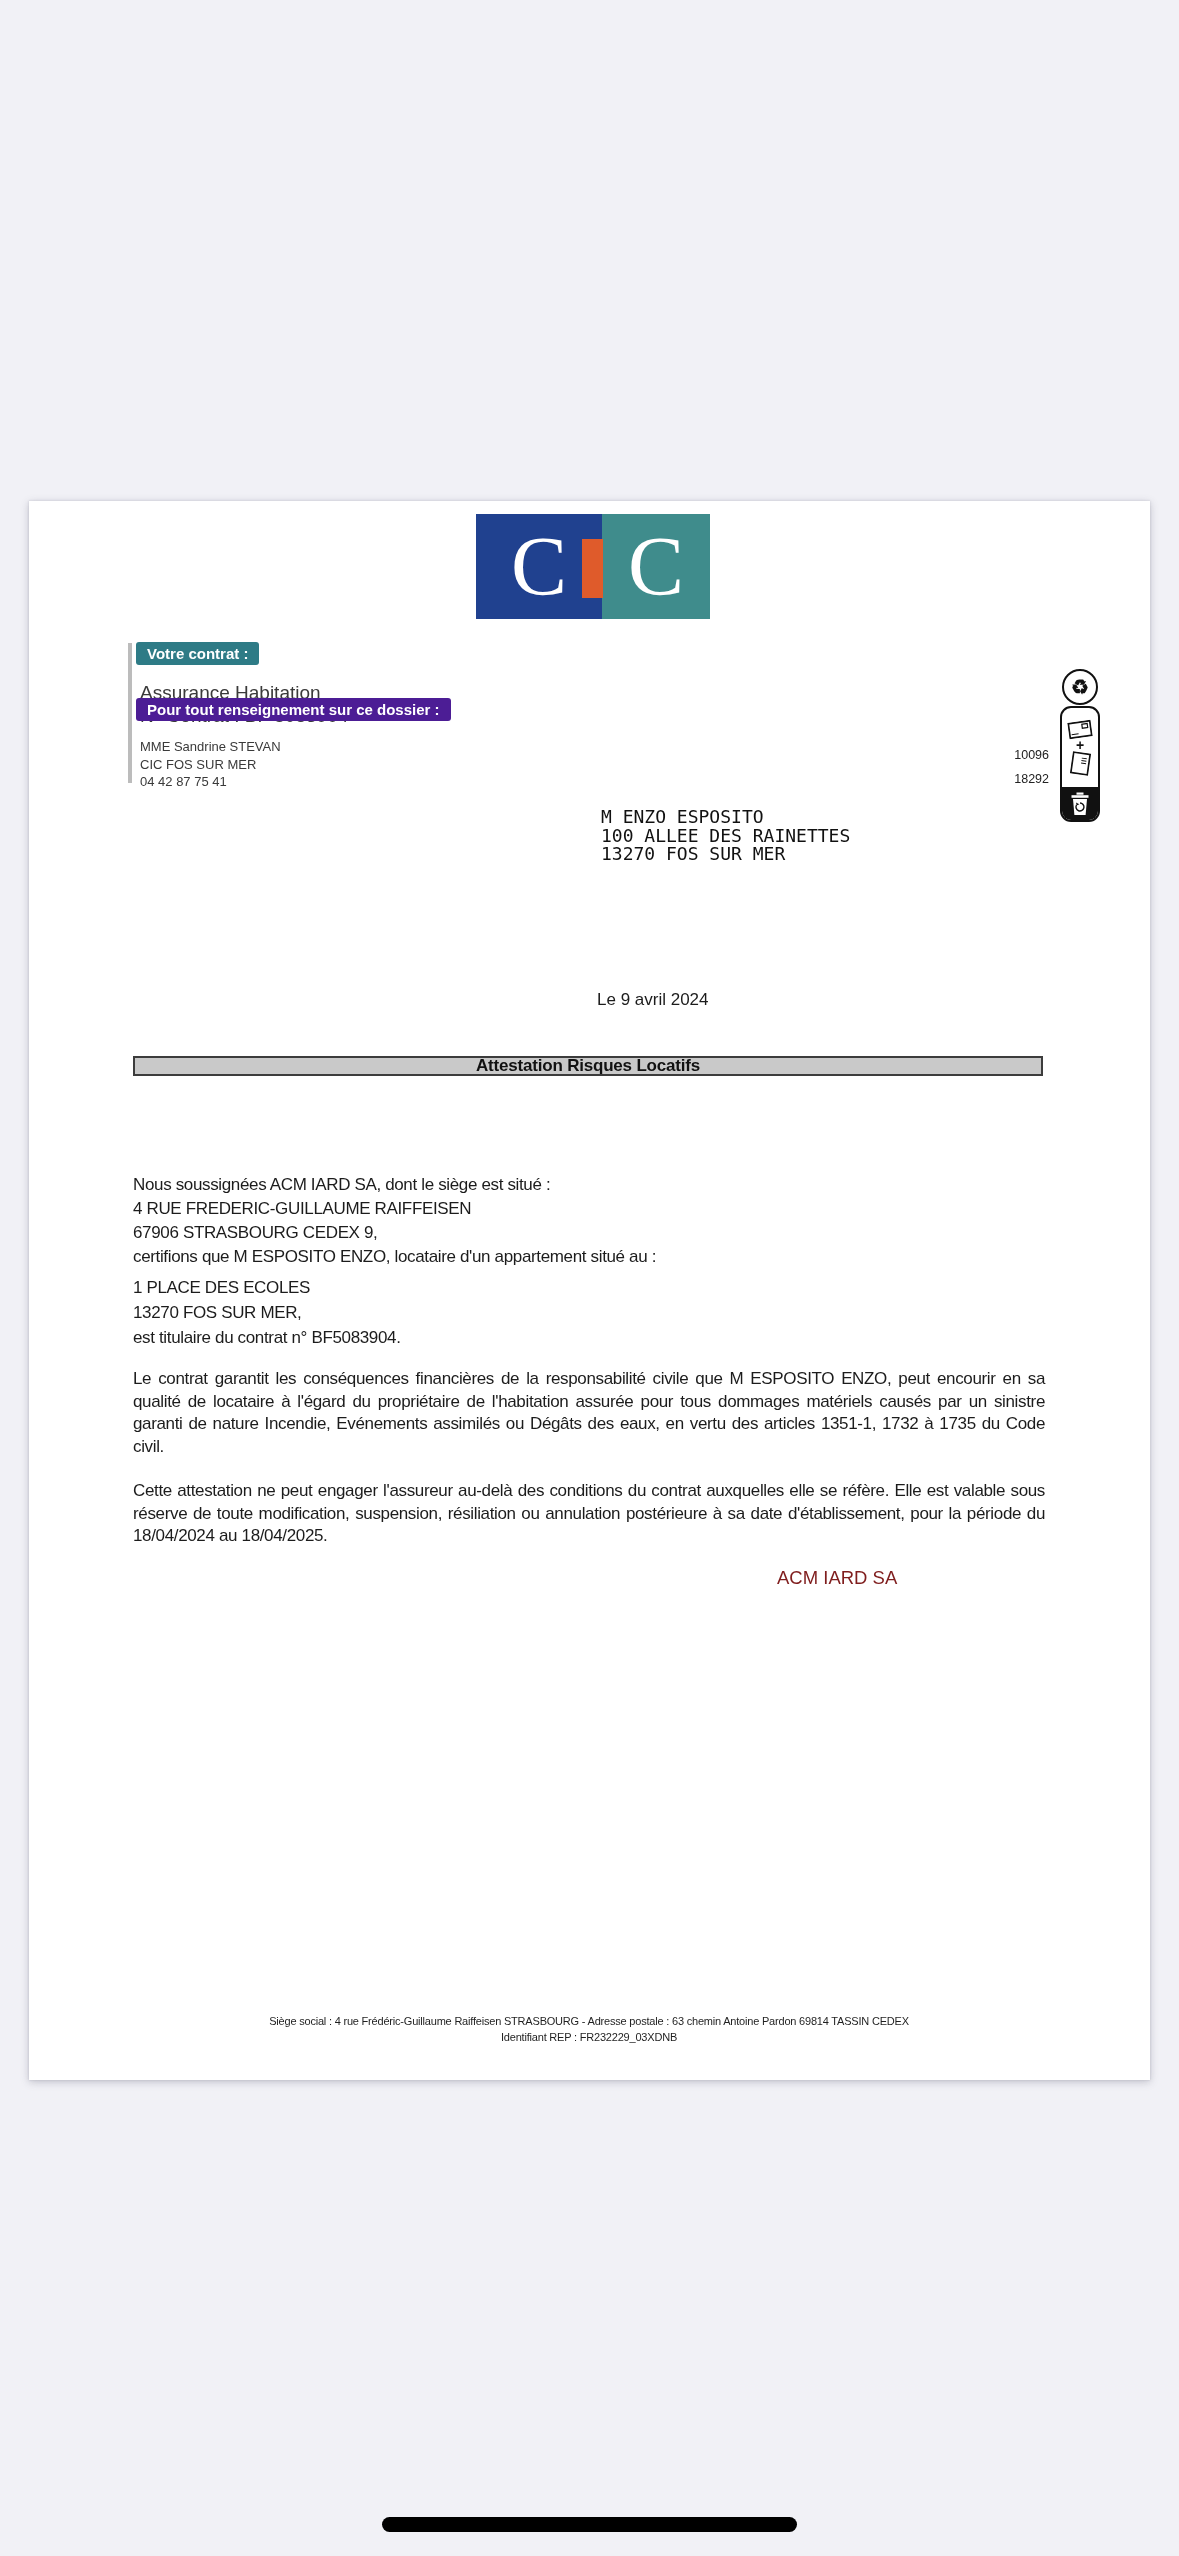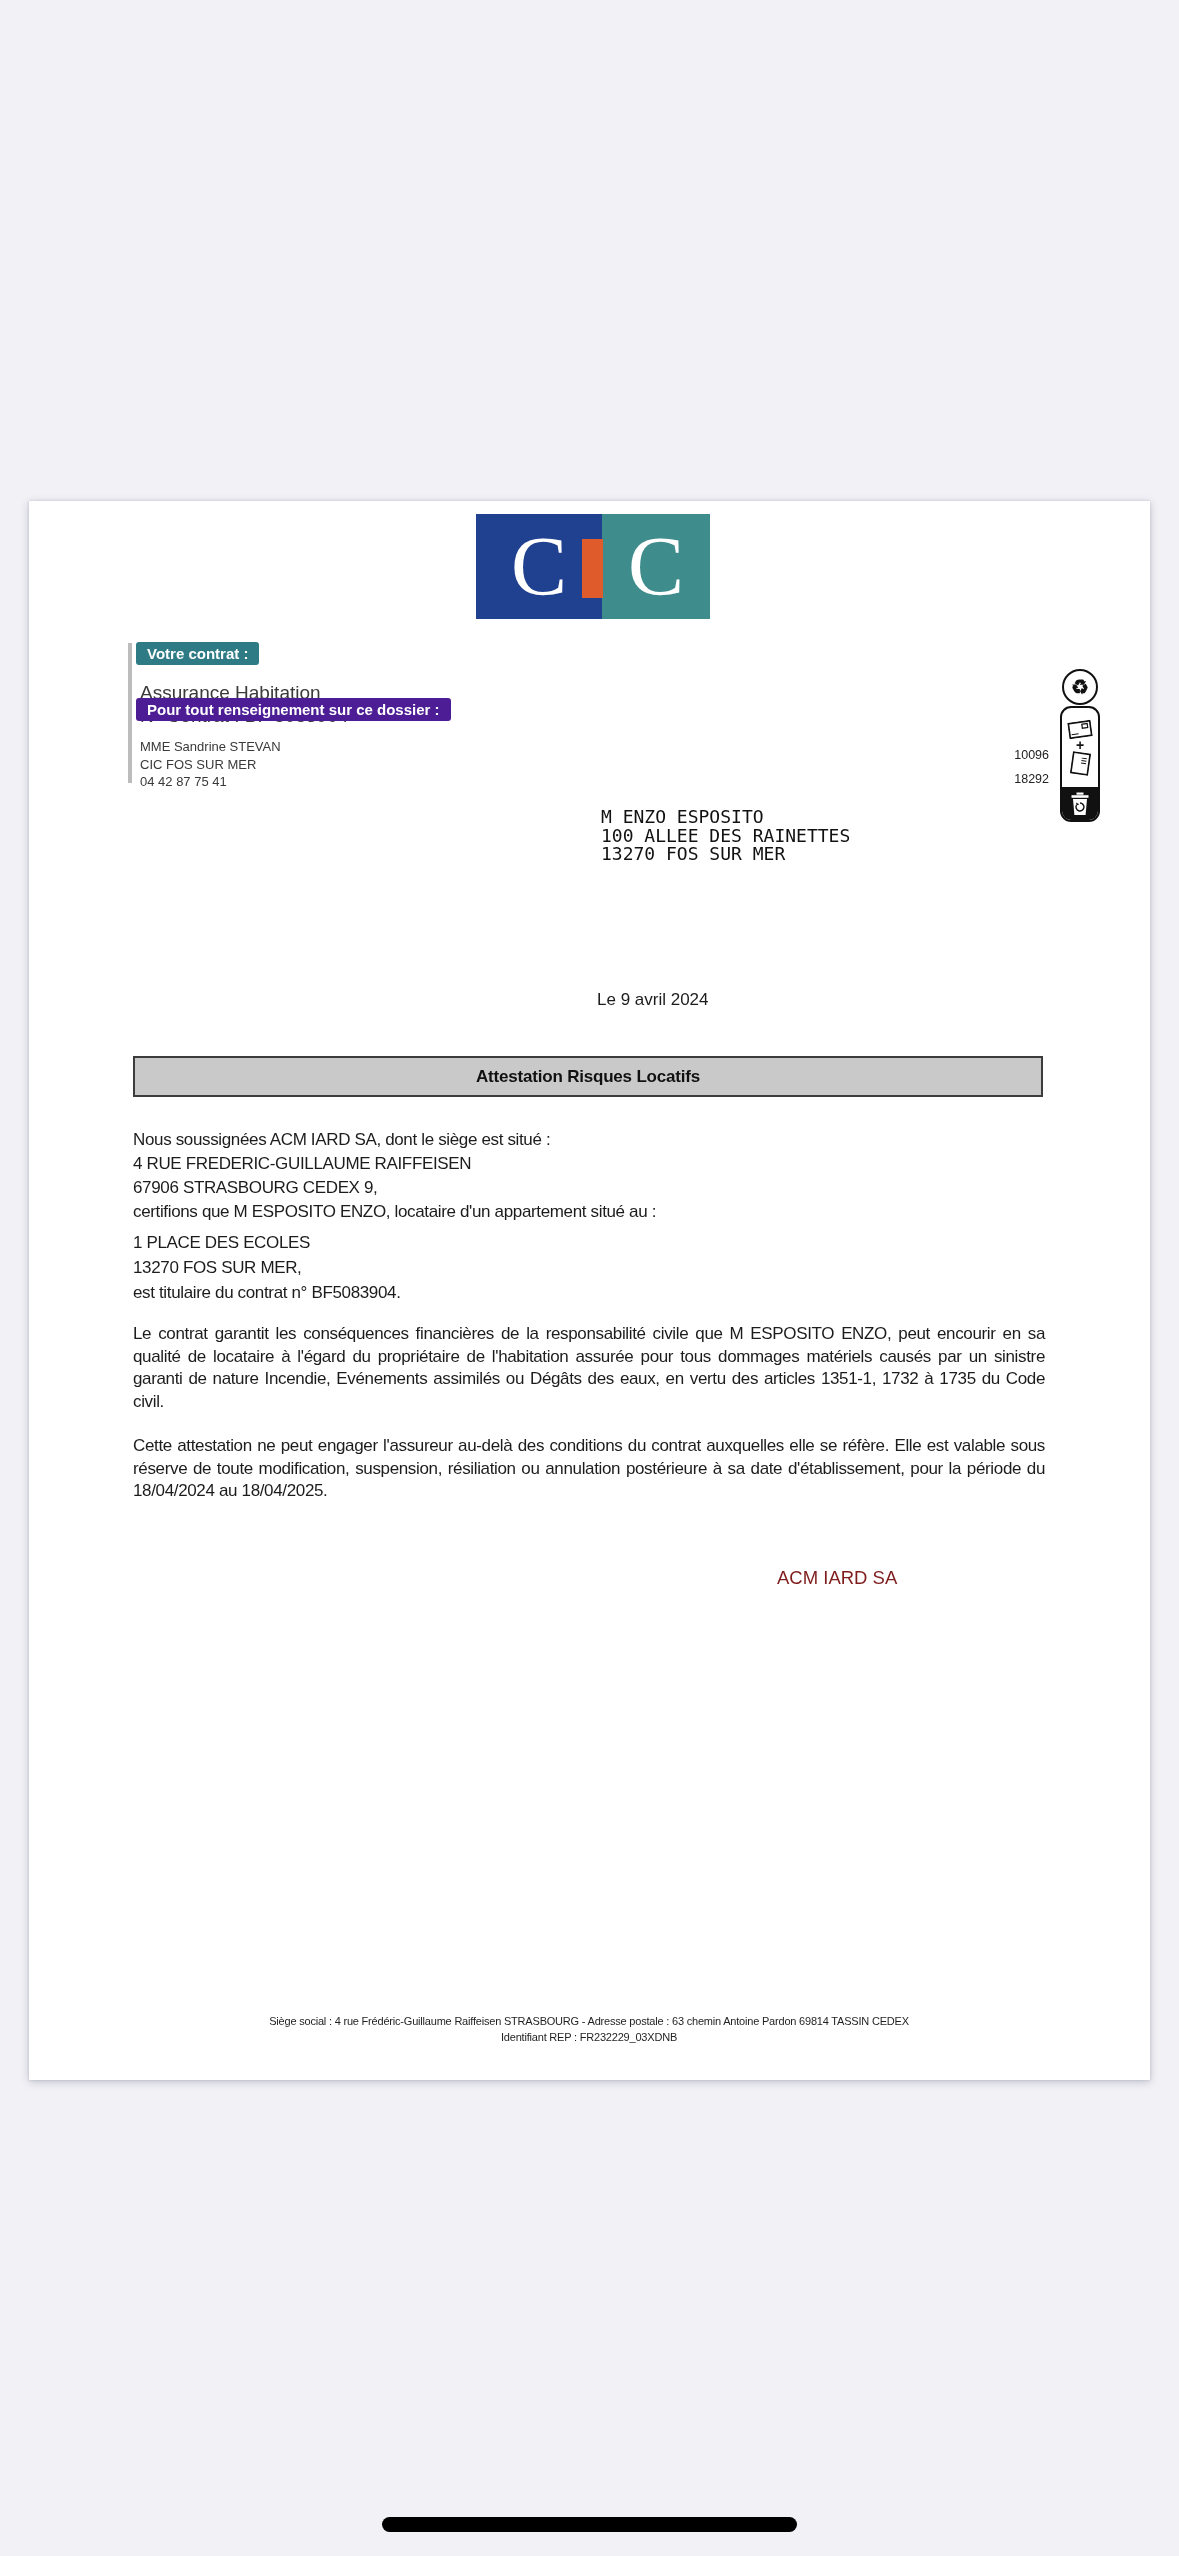--- a/index.html
+++ b/index.html
@@ -97,30 +97,30 @@
     font-family: "DejaVu Sans Mono", monospace;
     font-size: 18px; line-height: 18.5px; color: #111;
     white-space: nowrap;
   }
   .date-line {
     position: absolute; left: 568px; top: 489px;
     font-size: 17px; color: #1c1c1c;
   }
   .title-bar {
     position: absolute; left: 104px; top: 555px;
-    width: 910px; height: 41px;
+    width: 910px; height: 20px;
     background: #C9C9C9; border: 2px solid #3c3c3c;
     box-sizing: border-box;
     display: flex; align-items: center; justify-content: center;
     font-weight: bold; font-size: 17px; color: #111;
     letter-spacing: -0.2px;
   }
   .body-text {
     position: absolute; left: 104px; width: 912px;
-    font-size: 17px; color: #1c1c1c; letter-spacing: -0.35px;
+    font-size: 17px; color: #1c1c1c; letter-spacing: -0.35px; margin-top: 45px;
   }
   .p-intro   { top: 627px; line-height: 24px; }
   .p-address { top: 729px; line-height: 25px; }
   .p-just    { text-align: justify; }
   .p-guarantee { top: 822px; line-height: 22.5px; }
   .p-validity  { top: 934px; line-height: 22.5px; }
   .signature {
     position: absolute; left: 748px; top: 1066px;
     font-size: 18.5px; color: #7f1d1d;
   }

